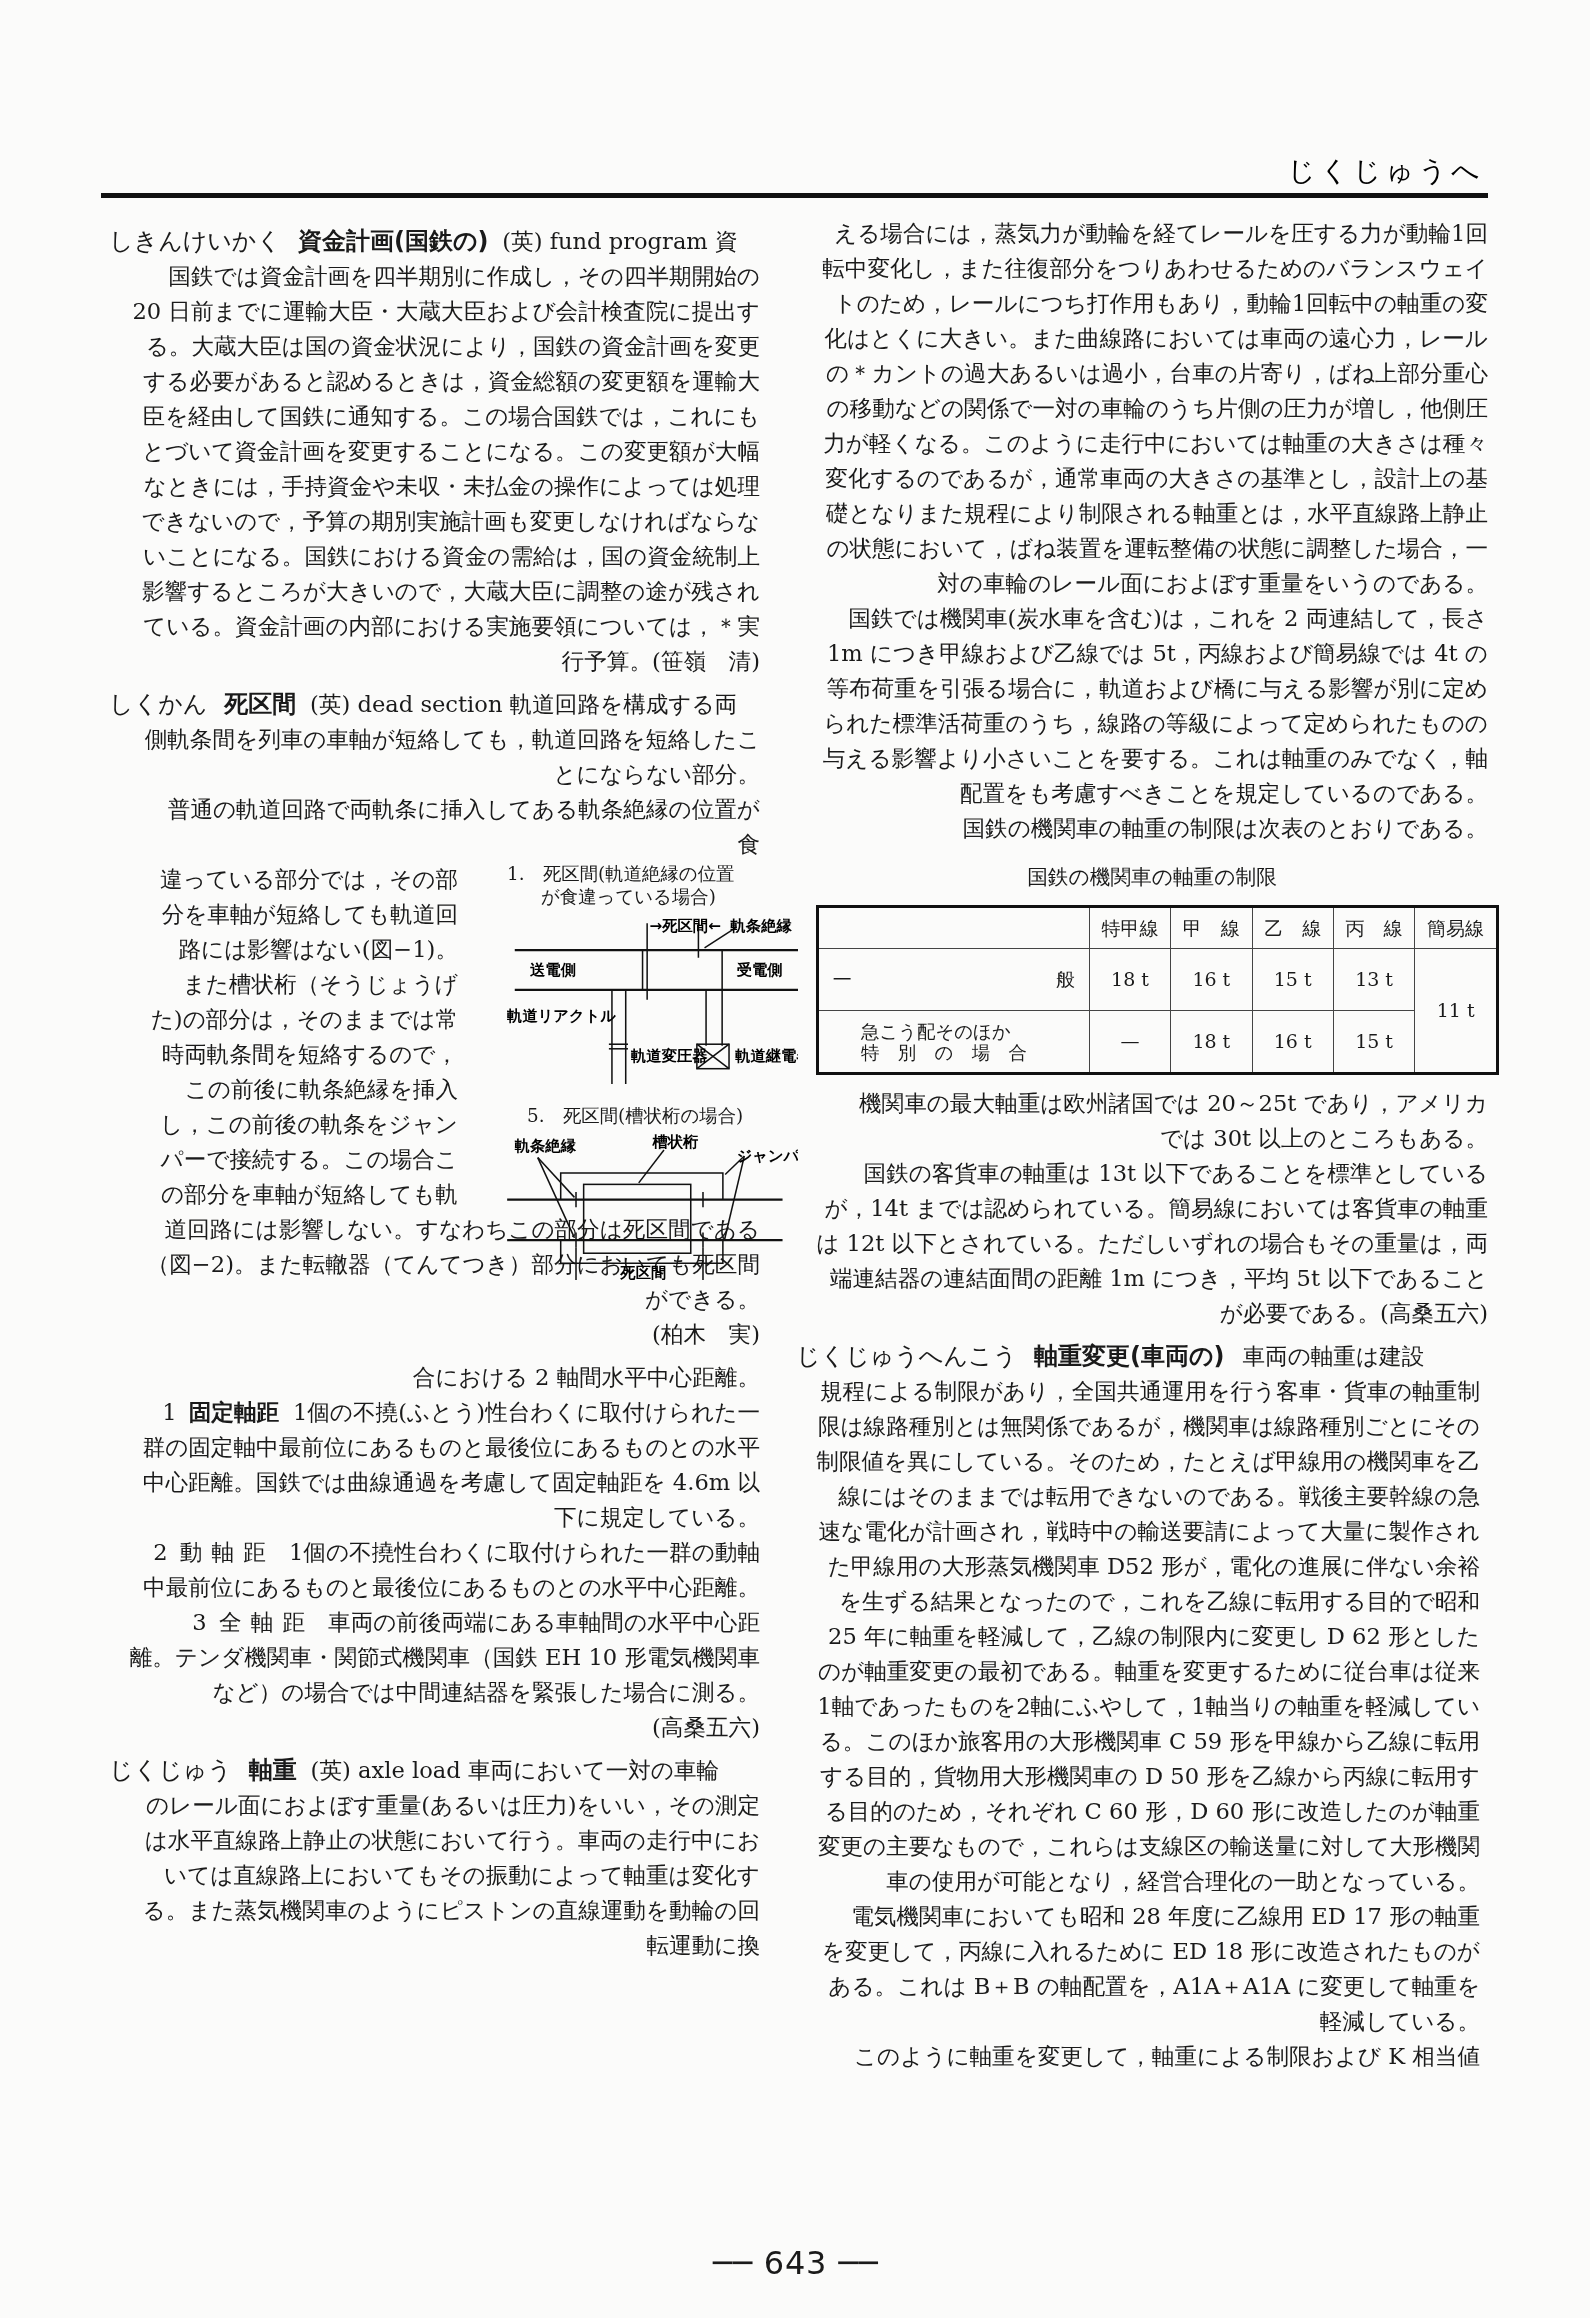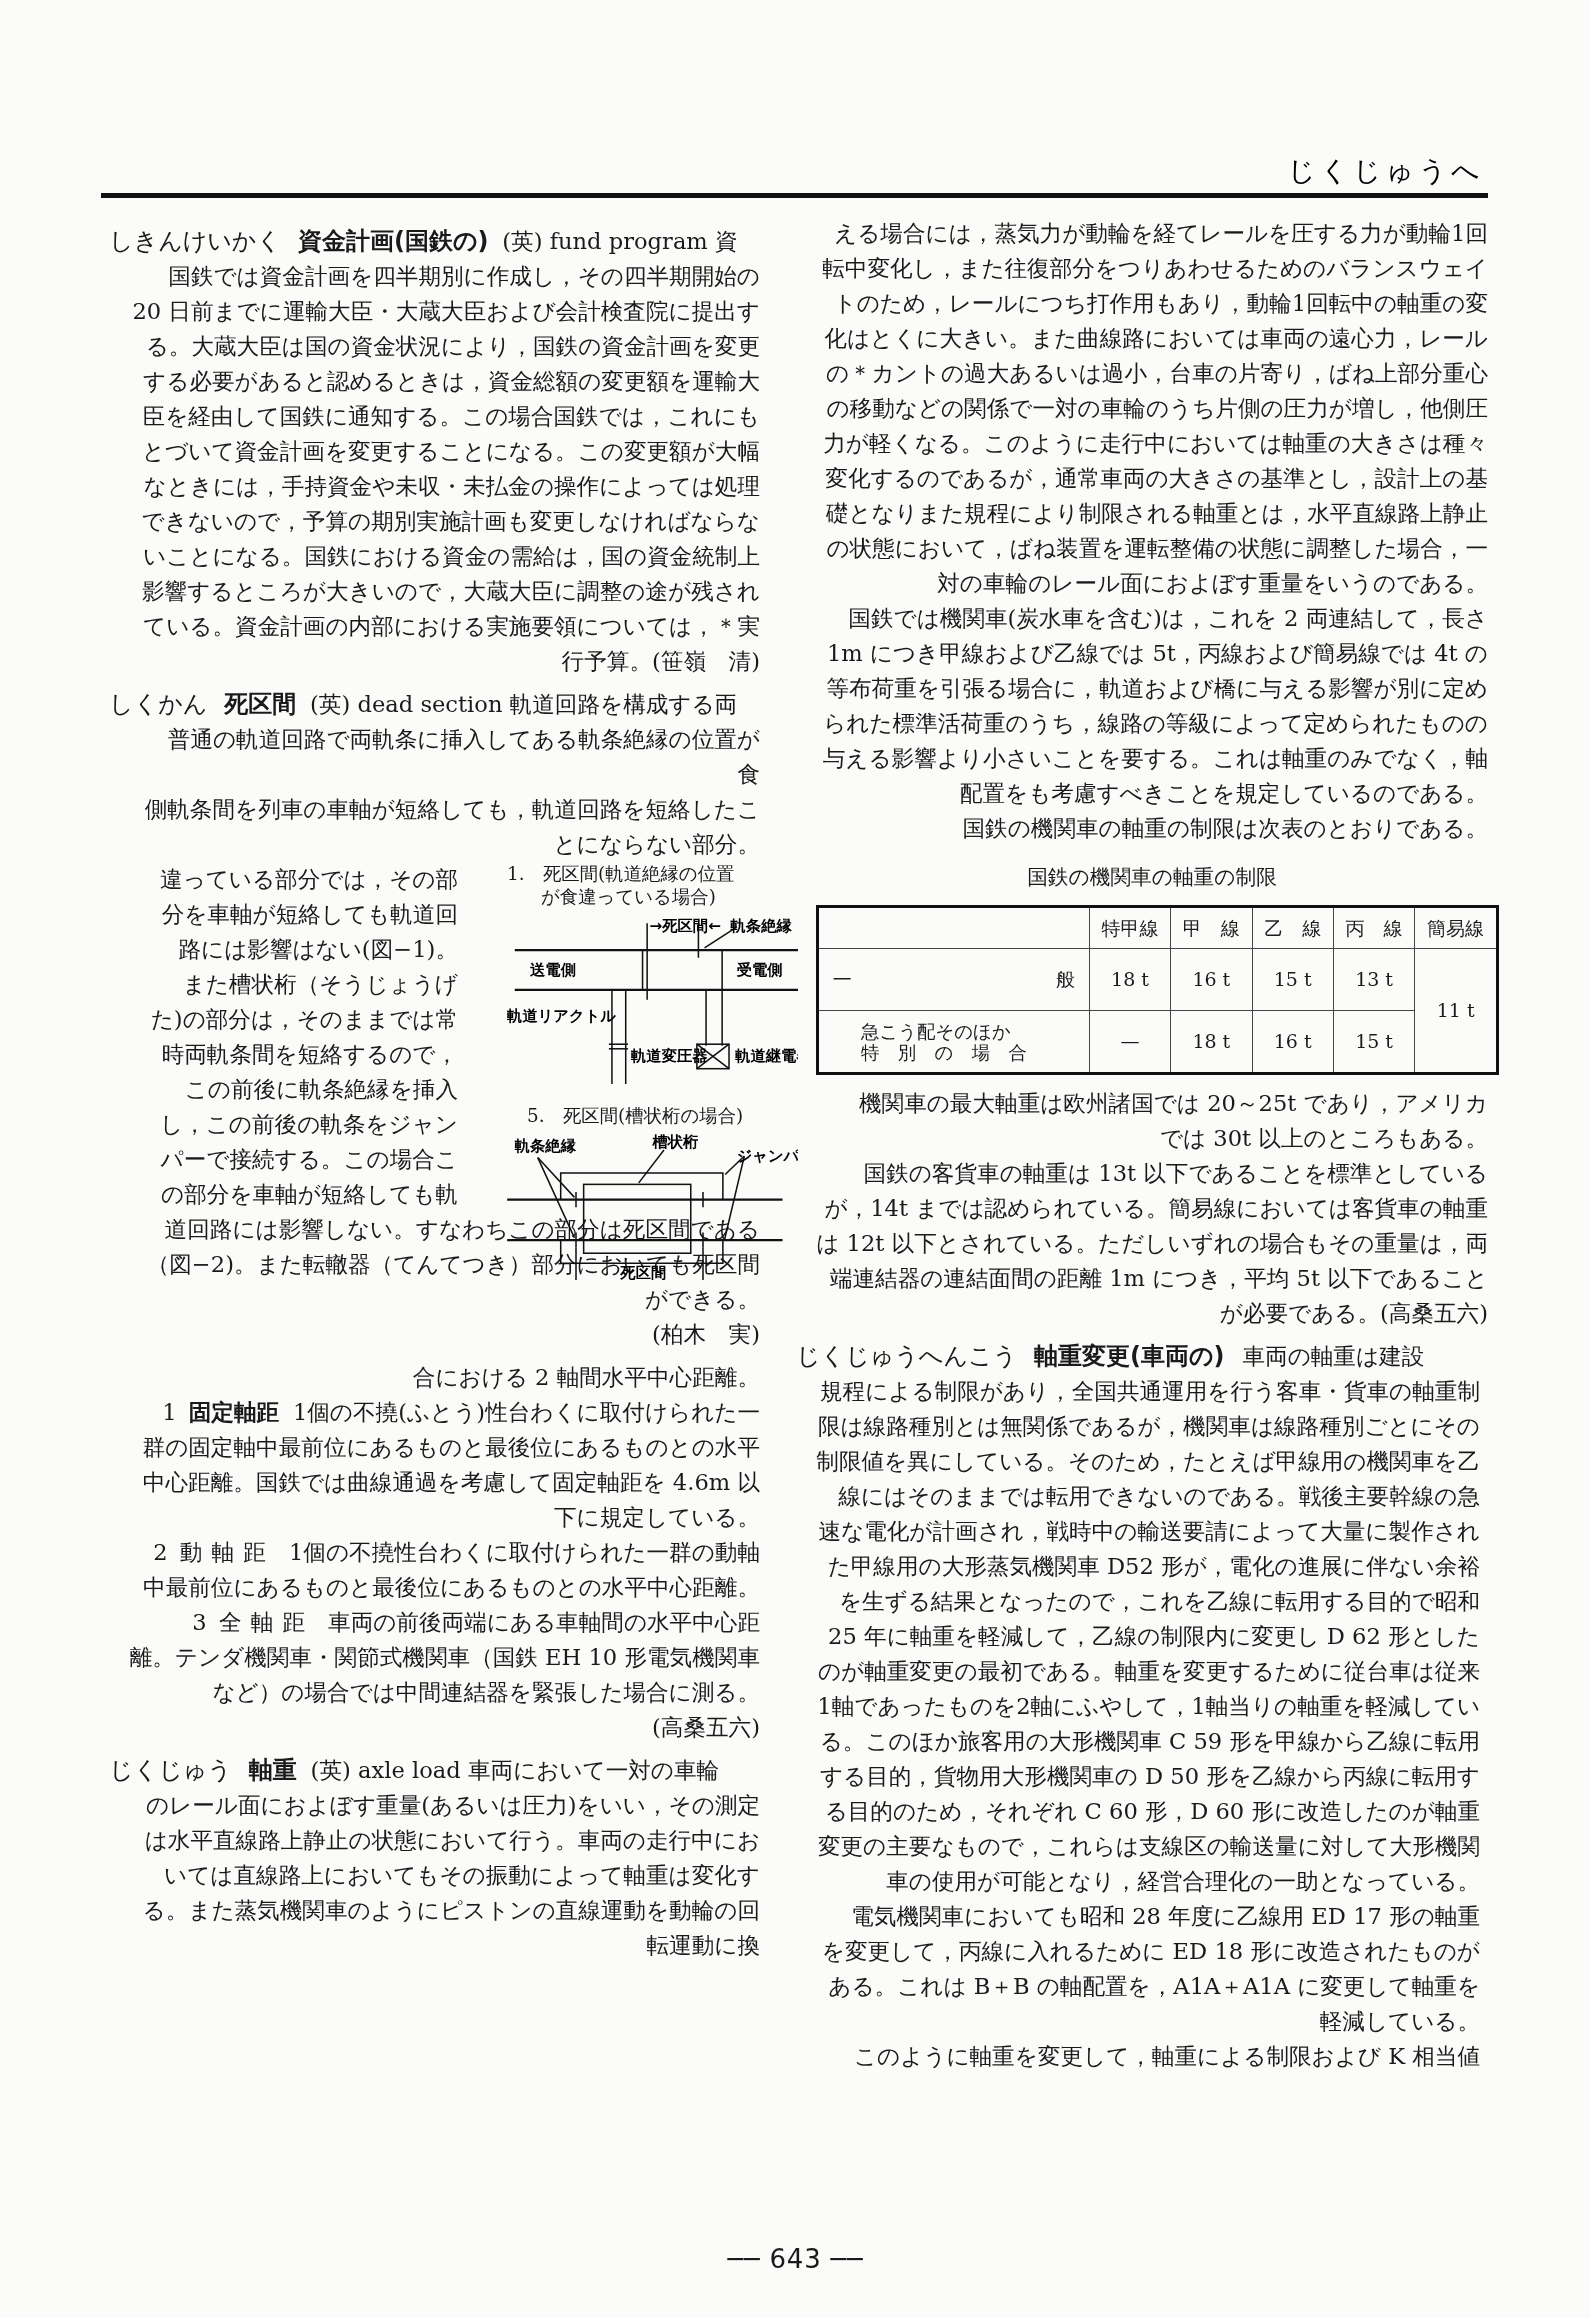--- a/index.html
+++ b/index.html
@@ -44,21 +44,21 @@
   table.axle td, table.axle th {
     border: 1.1px solid #444; text-align: center; font-weight: normal; padding: 0;
   }
   table.axle th { height: 40px; }
   table.axle td { height: 61px; }
   table.axle .rowhead { width: 214px; text-align: left; padding: 0 13.8px; }
   table.axle .rowhead .spread { display: flex; justify-content: space-between; }
   table.axle .rowhead.two { font-size: 18.4px; line-height: 21.4px; padding-left: 42px; }
   .page-number {
     position: absolute; top: 2244px; left: 0; width: 1591px; text-align: center;
-    font-family: "DejaVu Sans", sans-serif; font-size: 26px; letter-spacing: 0.8px;
+    font-family: "DejaVu Sans", sans-serif; font-size: 32px; letter-spacing: 0.8px;
   }
 </style>
 </head>
 <body>
 
 <div class="running-head">じくじゅうへ</div>
 <div class="top-rule"></div>
 
 <div class="col col-left">
 
@@ -70,22 +70,22 @@
     <p class="p hang indent">
       <span>国鉄では資金計画を四半期別に作成し，その四半期開始の 20 日前までに運輸大臣・大蔵大臣および会計検査院に提出する。大蔵大臣は国の資金状況により，国鉄の資金計画を変更する必要があると認めるときは，資金総額の変更額を運輸大臣を経由して国鉄に通知する。この場合国鉄では，これにもとづいて資金計画を変更することになる。この変更額が大幅なときには，手持資金や未収・未払金の操作によっては処理できないので，予算の期別実施計画も変更しなければならないことになる。国鉄における資金の需給は，国の資金統制上影響するところが大きいので，大蔵大臣に調整の途が残されている。資金計画の内部における実施要領については，＊実行予算。</span><span class="author">(笹嶺　清)</span>
     </p>
   </div>
 
   <div class="entry">
     <div class="entry-line">
       <span class="hw">しくかん</span><span class="term">死区間</span><span class="en">(英) dead section</span>
       <span>軌道回路を構成する両</span>
     </div>
+    <p class="p hang">側軌条間を列車の車軸が短絡しても，軌道回路を短絡したことにならない部分。</p>
     <p class="p hang indent">普通の軌道回路で両軌条に挿入してある軌条絶縁の位置が食</p>
-    <p class="p hang">側軌条間を列車の車軸が短絡しても，軌道回路を短絡したことにならない部分。</p>
 
     <div class="float-wrap">
       <div class="narrow hang">
         <p class="p" style="padding-left:20px">違っている部分では，その部分を車軸が短絡しても軌道回路には影響はない(図−1)。</p>
         <p class="p indent" style="padding-left:20px">また槽状桁（そうじょうげた)の部分は，そのままでは常時両軌条間を短絡するので，この前後に軌条絶縁を挿入し，この前後の軌条をジャンパーで接続する。この場合この部分を車軸が短絡しても軌</p>
       </div>
 
       <div class="figures">
         <div class="fig-caption">
           <div>1.　死区間(軌道絶縁の位置</div>

